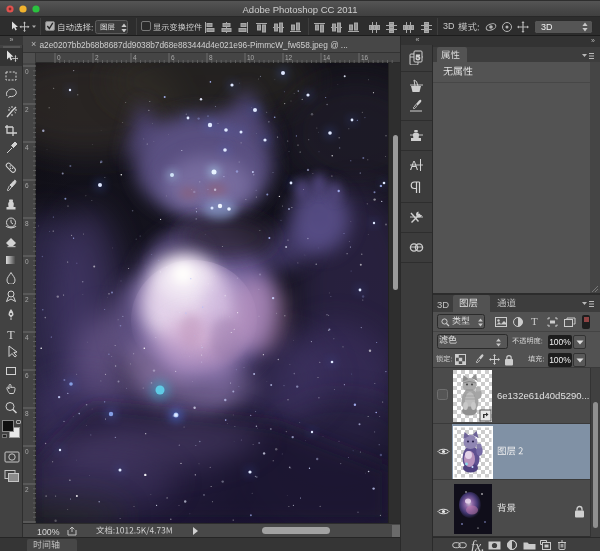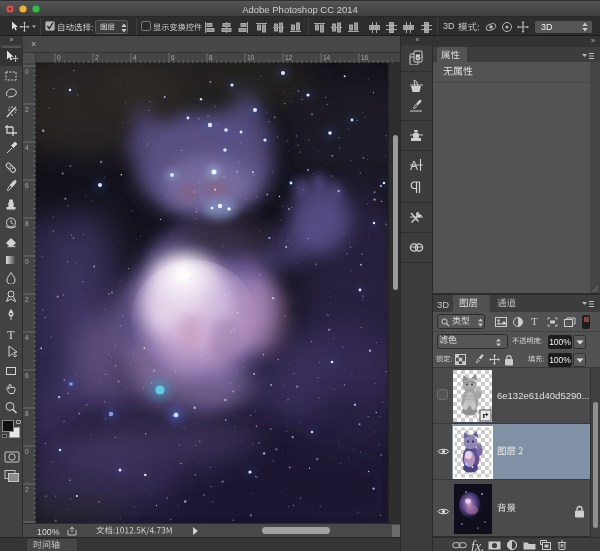--- a/index.html
+++ b/index.html
@@ -9,21 +9,21 @@
 </style></head><body>
 <div class="abs" style="left:0;top:0;width:600px;height:551px;background:#3f3f3f">
 <div class="abs" style="left:0;top:0;width:600px;height:17px;
 background:linear-gradient(#555 0%,#474747 60%,#404040 100%);border-top:1px solid #2e2e2e;border-bottom:1px solid #282828">
 <svg width="50" height="17">
         <circle cx="10" cy="8" r="3.6" fill="#e1524e"></circle>
         <circle cx="10" cy="8" r="1.4" fill="#7d2e2a"></circle>
 <circle cx="23" cy="8" r="3.6" fill="#f0b32e"></circle>
         <circle cx="36" cy="8" r="3.6" fill="#2ac23f"></circle>
       </svg>
-<div class="abs" style="left:0;top:3px;width:600px;text-align:center;font-size:9.5px;color:#cecece">Adobe Photoshop CC 2014</div>
+<div class="abs" style="left:0;top:3px;width:600px;text-align:center;font-size:9.5px;color:#cecece">Adobe Photoshop CC 2011</div>
 </div>
 <div class="abs" style="left:0;top:17px;width:600px;height:19px;background:#2d2d2d;border-bottom:1px solid #1c1c1c"></div>
     <svg class="abs" style="left:10px;top:21px" width="26" height="11">
 <path d="M2 0.5 L2 8.5 L4 6.5 L5.5 9.5 L6.8 8.8 L5.5 6 L8 6 Z" fill="#dcdcdc"></path>
 <g stroke="#c8c8c8" stroke-width="0.9">
         <path d="M14.5 2 v7.5 M11 5.8 h7"></path>
         <path d="M14.5 0.5 l-1.4 1.8 h2.8z M14.5 11 l-1.4 -1.8 h2.8z M9.5 5.8 l1.8 -1.4 v2.8z M19.5 5.8 l-1.8 -1.4 v2.8z" fill="#c8c8c8" stroke="none"></path>
       </g>
 <path d="M22 4.5 l2 2.6 2 -2.6z" fill="#aaa"></path>
     </svg>
@@ -189,20 +189,21 @@
         <path d="M38 0 l-1.5 2 h3z M38 12 l-1.5 -2 h3z M32 6 l2 -1.5 v3z M44 6 l-2 -1.5 v3z" fill="#b5b5b5" stroke="none"></path>
       </g>
     </svg>
     <div class="abs" style="left:534px;top:20px;width:59px;height:13.5px;background:#555;border:1px solid #2b2b2b;border-radius:2.5px;
 color:#f0f0f0;font-size:9px;line-height:13px;padding-left:6px">3D</div>
     <svg class="abs" style="left:581px;top:22px" width="8" height="10">
 <path d="M4 0.5 l2.6 3.4 h-5.2z M4 9.5 l2.6 -3.4 h-5.2z" fill="#c8c8c8"></path>
     </svg>
     <div class="abs" style="left:23px;top:36px;width:377px;height:17px;background:#474747;border-bottom:1px solid #333">
 <div class="abs" style="left:8px;top:3px;color:#b9b9b9;font-size:9px">×</div>
+<div class="abs" style="left:16.5px;top:4px;color:#cfcfcf;font-size:8.3px;letter-spacing:0;white-space:nowrap">a2e0207bb2b68b8687dd9038b7d68e883444d4e021e96-PimmcW_fw658.jpeg @ ...</div>
 </div>
     <div class="abs" style="left:23px;top:53px;width:377px;height:10px;background:#454545;border-bottom:1px solid #2a2a2a">
       <div class="abs" style="left:0;top:0;width:13px;height:10px;background:#4f4f4f;border-right:1px solid #383838"></div>
       <svg width="377" height="10">
         <path d="M32 0 V10" stroke="#6e6e6e"></path>
         <path d="M36.8 7 V10" stroke="#606060"></path>
         <path d="M41.5 7 V10" stroke="#606060"></path>
         <path d="M46.2 7 V10" stroke="#606060"></path>
         <path d="M51.0 7 V10" stroke="#606060"></path>
         <path d="M55.8 7 V10" stroke="#606060"></path>

